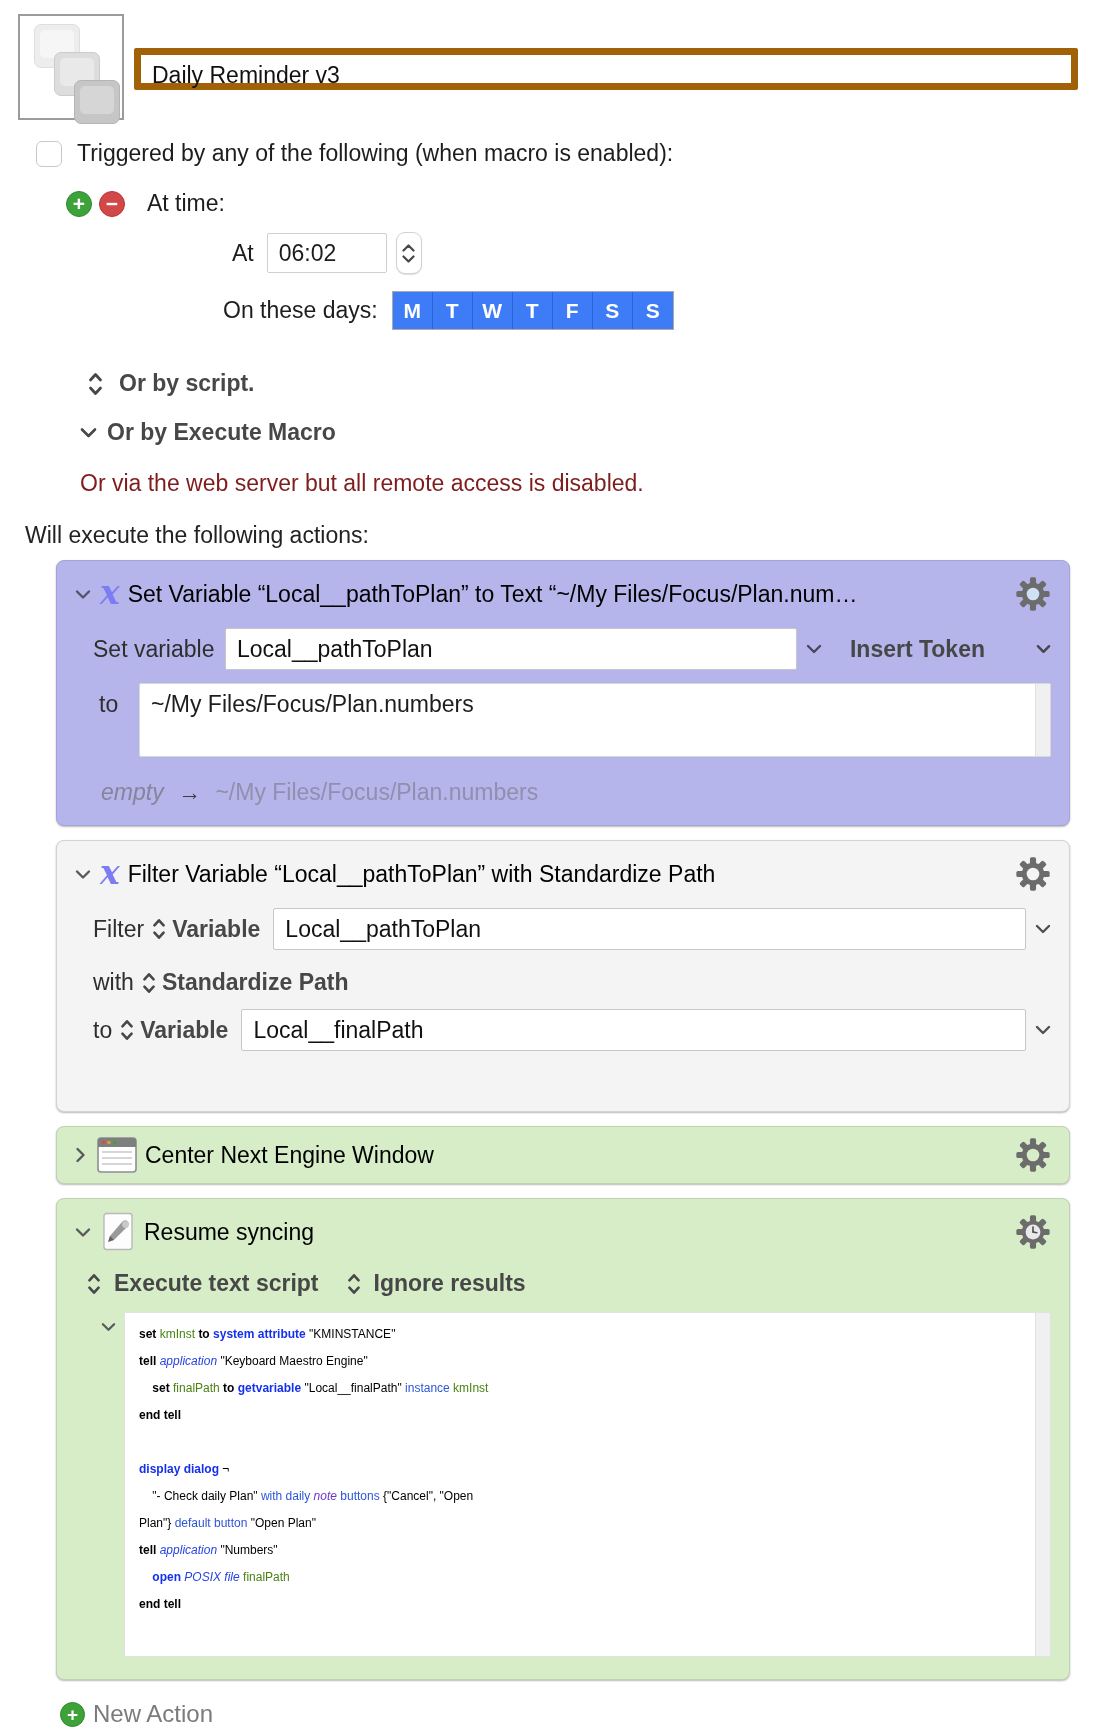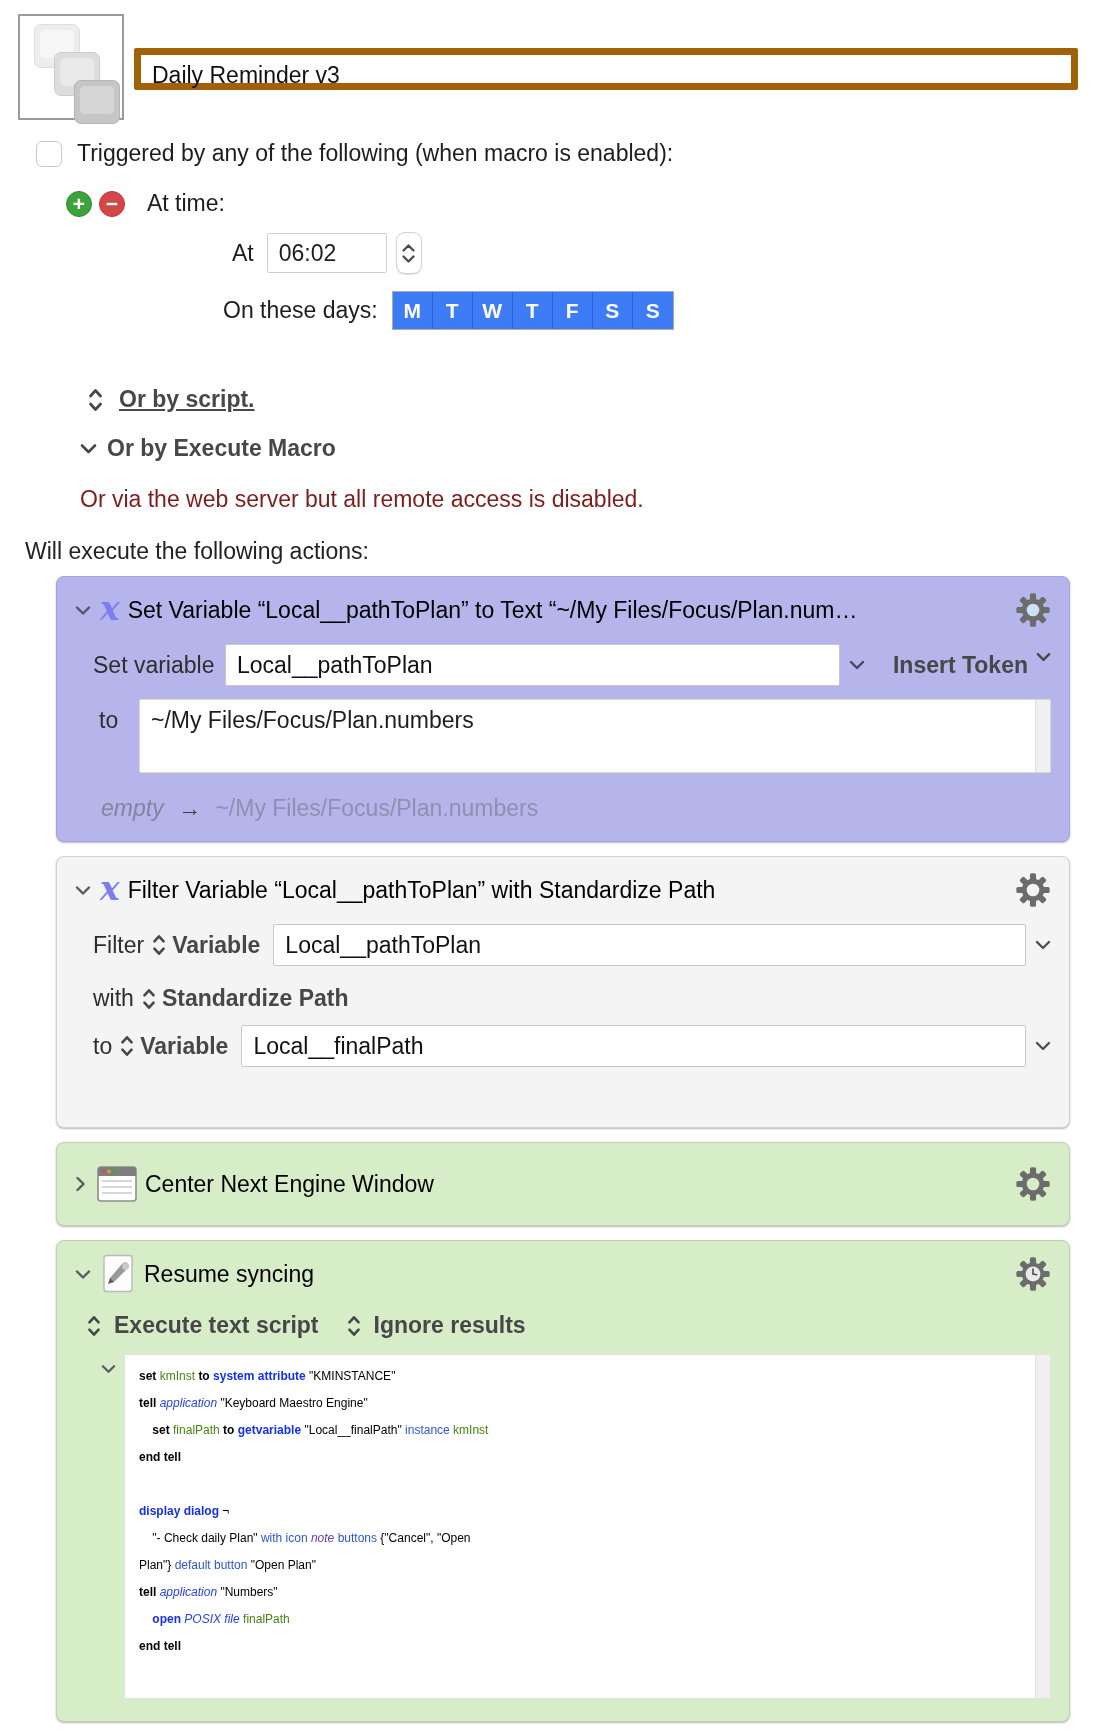--- a/index.html
+++ b/index.html
@@ -67,21 +67,21 @@
   .days-row .lbl { font-size:23px; }
   .day-group { margin-left:14px; display:flex; border:1px solid #ababab; }
   .day {
     width:40px; height:37px; background:#3d7bf7; color:#fff;
     font-size:21px; font-weight:bold; display:flex; align-items:center; justify-content:center;
     border-right:1px solid #2d63d8;
   }
   .day:last-child { border-right:none; }
 
   .orby-row { margin-left:62px; font-size:23px; font-weight:bold; color:#474747; }
-  .or-script { margin-top:56px;text-decoration:underline; }
+  .or-script { margin-top:40px; }
   .or-exec   { margin-top:22px; }
   .orby-row .txt { margin-left:10px; }
   .webserver { margin-top:24px; margin-left:62px; font-size:23px; color:#7f1d1d; }
   .will-exec { margin-top:25px; margin-left:7px; font-size:23px; color:#222; }
 
   
   .actions { margin-top:11px; margin-left:38px; width:1014px; display:flex; flex-direction:column; gap:14px; }
   .action {
     border-radius:8px; padding:12px 18px 14px 18px; position:relative;
     box-shadow:0 1px 2px rgba(0,0,0,.28);
@@ -106,42 +106,42 @@
   .blbl { font-size:23px; font-weight:bold; color:#474747; }
   .tinput {
     height:42px; border:1px solid #c7c7c7; border-radius:2px; background:#fff;
     font-size:23px; line-height:40px; padding-left:11px; color:#111;
   }
   .updn { display:inline-flex; margin:0 6px 0 8px; }
 
   .sv-row .lbl { width:132px; flex:none; margin-left:18px; }
   .sv-input { flex:1; }
   .sv-chev { margin-left:9px; }
-  .insert-token { margin-left:28px; display:flex; align-items:flex-start; }
+  .insert-token { margin-left:28px; display:flex; align-items:center;gap:43px; }
   .insert-token .blbl { margin-right:8px; }
 
   .to-row { align-items:flex-start; }
   .to-row .lbl { width:40px; flex:none; margin-left:24px; margin-top:8px; }
   .to-box {
     flex:1; height:74px; background:#fff; border:1px solid #d8d8d8; border-radius:2px;
     display:flex;
   }
   .to-box .txt { flex:1; font-size:23px; padding:7px 0 0 11px; }
   .scroll-strip { width:15px; background:#f0f0f0; border-left:1px solid #e0e0e0; flex:none; }
 
   .preview-row { margin-top:22px; margin-left:26px; margin-bottom:5px; font-size:23px; color:#8f8fae; }
   .preview-row .old { font-style:italic; color:#84849c; }
   .preview-row .arr { color:#3c3c44; margin:0 8px; }
 
   .filter-row .f-input { flex:1; }
   .filter-row .out-chev { margin-left:9px; }
   .a-light { padding-bottom:60px; }
   .with-row { margin-top:19px; }
 
-  .a-collapsed { padding:19px 18px; }
+  .a-collapsed { padding:6px 18px; }
   .a-collapsed .a-header { height:44px; }
   .win-icon, .script-icon { margin-left:11px; flex:none; }
 
   .exec-row { margin-top:17px; margin-left:12px; display:flex; align-items:center; }
   .exec-row .grp { display:flex; align-items:center; margin-right:28px; }
   .exec-row .blbl { margin-left:7px; }
 
   .code-row { display:flex; align-items:flex-start; margin-top:15px; margin-bottom:8px; }
   .code-chev { margin:10px 8px 0 26px; }
   .code-box {
@@ -498,21 +498,21 @@
             <polyline points="2,2 8,8 14,2" fill="none" stroke="#5a5a5a" stroke-width="2.4" stroke-linecap="round" stroke-linejoin="round"></polyline>
           </svg>
         <div class="code-box">
           <div class="code-lines">
               <div class="code-line"><span class="tok-k">set</span><span class="tok-p"> </span><span class="tok-v">kmInst</span><span class="tok-p"> </span><span class="tok-k">to</span><span class="tok-p"> </span><span class="tok-ab">system attribute</span><span class="tok-p"> "KMINSTANCE"</span></div>
               <div class="code-line"><span class="tok-k">tell</span><span class="tok-p"> </span><span class="tok-cl">application</span><span class="tok-p"> "Keyboard Maestro Engine"</span></div>
               <div class="code-line"><span class="tok-p">    </span><span class="tok-k">set</span><span class="tok-p"> </span><span class="tok-v">finalPath</span><span class="tok-p"> </span><span class="tok-k">to</span><span class="tok-p"> </span><span class="tok-ab">getvariable</span><span class="tok-p"> "Local__finalPath" </span><span class="tok-ap">instance</span><span class="tok-p"> </span><span class="tok-v">kmInst</span></div>
               <div class="code-line"><span class="tok-k">end tell</span></div>
               <div class="code-line"></div>
               <div class="code-line"><span class="tok-ab">display dialog</span><span class="tok-p"> ¬</span></div>
-              <div class="code-line"><span class="tok-p">    "- Check daily Plan" </span><span class="tok-ap">with icon</span><span class="tok-p"> </span><span class="tok-en">note</span><span class="tok-p"> </span><span class="tok-ap">buttons</span><span class="tok-p"> {"Cancel", "Open</span></div>
+              <div class="code-line"><span class="tok-p">    "- Check daily Plan" </span><span class="tok-ap">with daily</span><span class="tok-p"> </span><span class="tok-en">note</span><span class="tok-p"> </span><span class="tok-ap">buttons</span><span class="tok-p"> {"Cancel", "Open</span></div>
               <div class="code-line"><span class="tok-p">Plan"} </span><span class="tok-ap">default button</span><span class="tok-p"> "Open Plan"</span></div>
               <div class="code-line"><span class="tok-k">tell</span><span class="tok-p"> </span><span class="tok-cl">application</span><span class="tok-p"> "Numbers"</span></div>
               <div class="code-line"><span class="tok-p">    </span><span class="tok-ab">open</span><span class="tok-p"> </span><span class="tok-cl">POSIX file</span><span class="tok-p"> </span><span class="tok-v">finalPath</span></div>
               <div class="code-line"><span class="tok-k">end tell</span></div>
             </div>
           <div class="scroll-strip"></div>
         </div>
       </div>
     </div>
 

